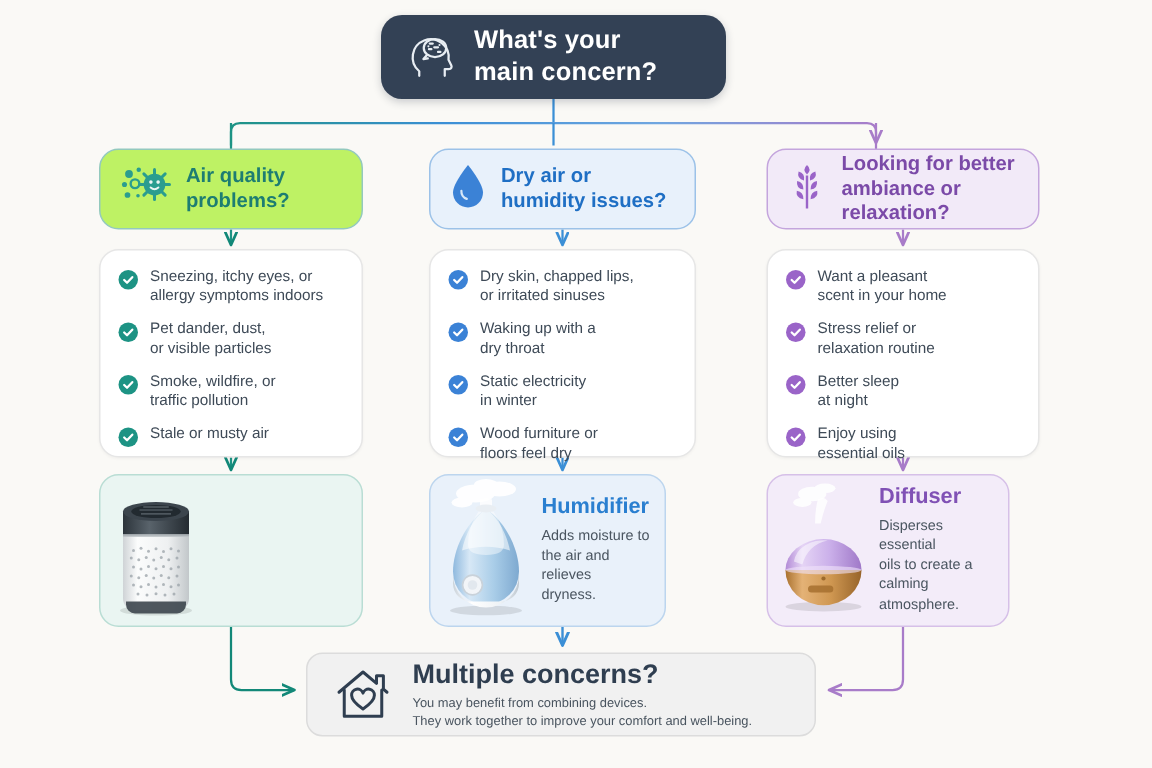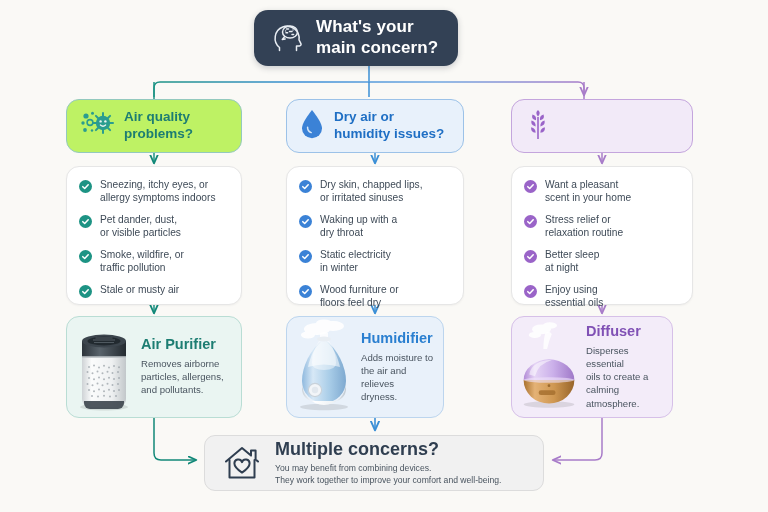--- a/index.html
+++ b/index.html
@@ -9,21 +9,21 @@
     font-family: "Liberation Sans", sans-serif;
     overflow: hidden;
   }
   #stage { position: relative; width: 768px; height: 512px; }
 
   
   #wires { position:absolute; left:0; top:0; width:768px; height:512px; z-index:1; }
 
   
   .root-pill {
-    position:absolute; left:254px; top:10px; width:204px; height:56px;
+    position:absolute; left:254px; top:10px; width:230px; height:56px;
     background:#334155; border-radius:14px;
     display:flex; align-items:center; gap:12px; padding:0 18px;
     z-index:3;
     box-shadow:0 2px 6px rgba(30,41,59,.22);
   }
   .root-title {
     color:#ffffff; font-size:17px; font-weight:bold; line-height:1.22;
     letter-spacing:.1px; white-space:pre-line;
   }
 
@@ -203,20 +203,22 @@
         <path d="M13 2 q3.4 3 0 6.4 Q9.6 5 13 2Z"></path>
         <path d="M7.4 6.4 q4.4 1.2 3.6 5.9 Q6 11.2 7.4 6.4Z"></path>
         <path d="M18.6 6.4 q-4.4 1.2 -3.6 5.9 Q20 11.2 18.6 6.4Z"></path>
         <path d="M6.4 12.6 q4.6 1 4.2 5.8 Q5.6 17.5 6.4 12.6Z"></path>
         <path d="M19.6 12.6 q-4.6 1 -4.2 5.8 Q20.4 17.5 19.6 12.6Z"></path>
         <path d="M6.2 19.2 q4.6 1 4.4 5.6 Q5.2 24 6.2 19.2Z"></path>
         <path d="M19.8 19.2 q-4.6 1 -4.4 5.6 Q20.8 24 19.8 19.2Z"></path>
         <path d="M12.2 9 h1.6 v22 h-1.6Z"></path>
       </svg>
     </span>
+    <div class="cat-title">Looking for better
+ambiance or relaxation?</div>
   </div>
 
   <div class="symcard s0">
     <div class="sym">
       <span class="chk">
           <svg viewBox="0 0 10 10">
             <path d="M2 5.2 L4.1 7.2 L8 3.1" fill="none" stroke="#fff" stroke-width="1.7" stroke-linecap="round" stroke-linejoin="round"></path>
           </svg>
         </span>
       <span class="sym-txt">Sneezing, itchy eyes, or
@@ -393,26 +395,20 @@
             <circle cx="44" cy="67" r="1"></circle>
           <circle cx="17" cy="73" r="1"></circle>
             <circle cx="23" cy="73.6" r="1"></circle>
             <circle cx="29" cy="72.8" r="1"></circle>
           <circle cx="35" cy="73.6" r="1"></circle>
             <circle cx="41" cy="73" r="1"></circle>
         </g>
         <path d="M9,78 h40 v2 a6 6 0 0 1 -6 6 h-28 a6 6 0 0 1 -6 -6 Z" fill="#3c454d" opacity=".9"></path>
       </svg>
     </div>
-    <div class="prod-body">
-      <div class="prod-name">Air Purifier</div>
-      <div class="prod-desc">Removes airborne
-particles, allergens,
-and pollutants.</div>
-    </div>
   </div>
 
   <div class="prod p1">
     <div class="prod-img">
       <svg width="62" height="92" viewBox="0 0 62 92">
         <defs>
           <linearGradient id="hTank" x1="0" y1="0" x2="1" y2="0">
             <stop offset="0%" stop-color="#8fb9de"></stop>
               <stop offset="25%" stop-color="#d7e8f6"></stop>
             <stop offset="62%" stop-color="#a9cde8"></stop>

